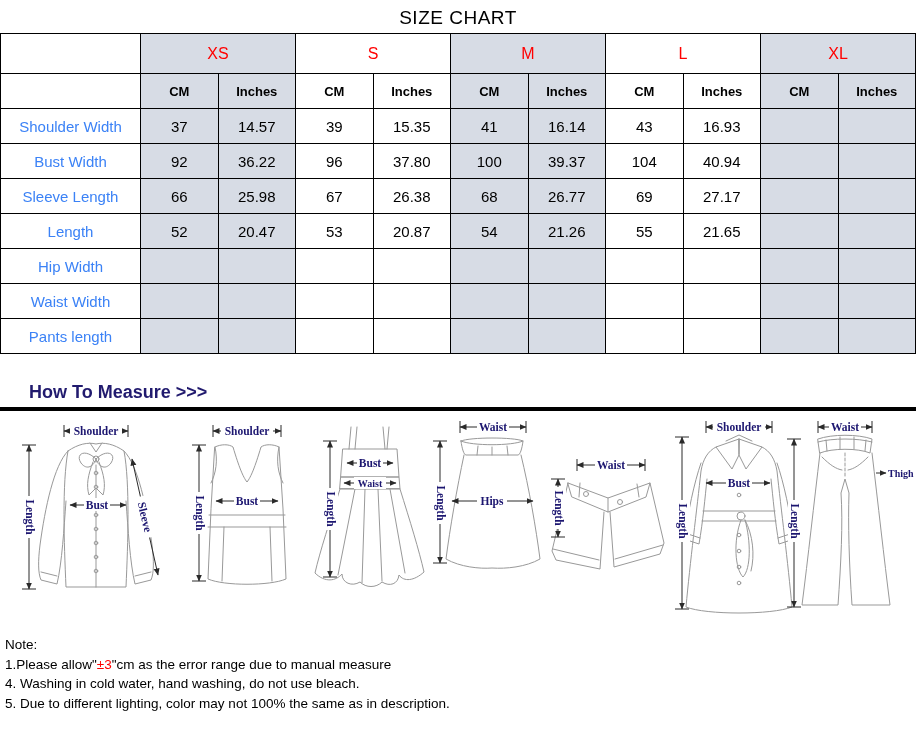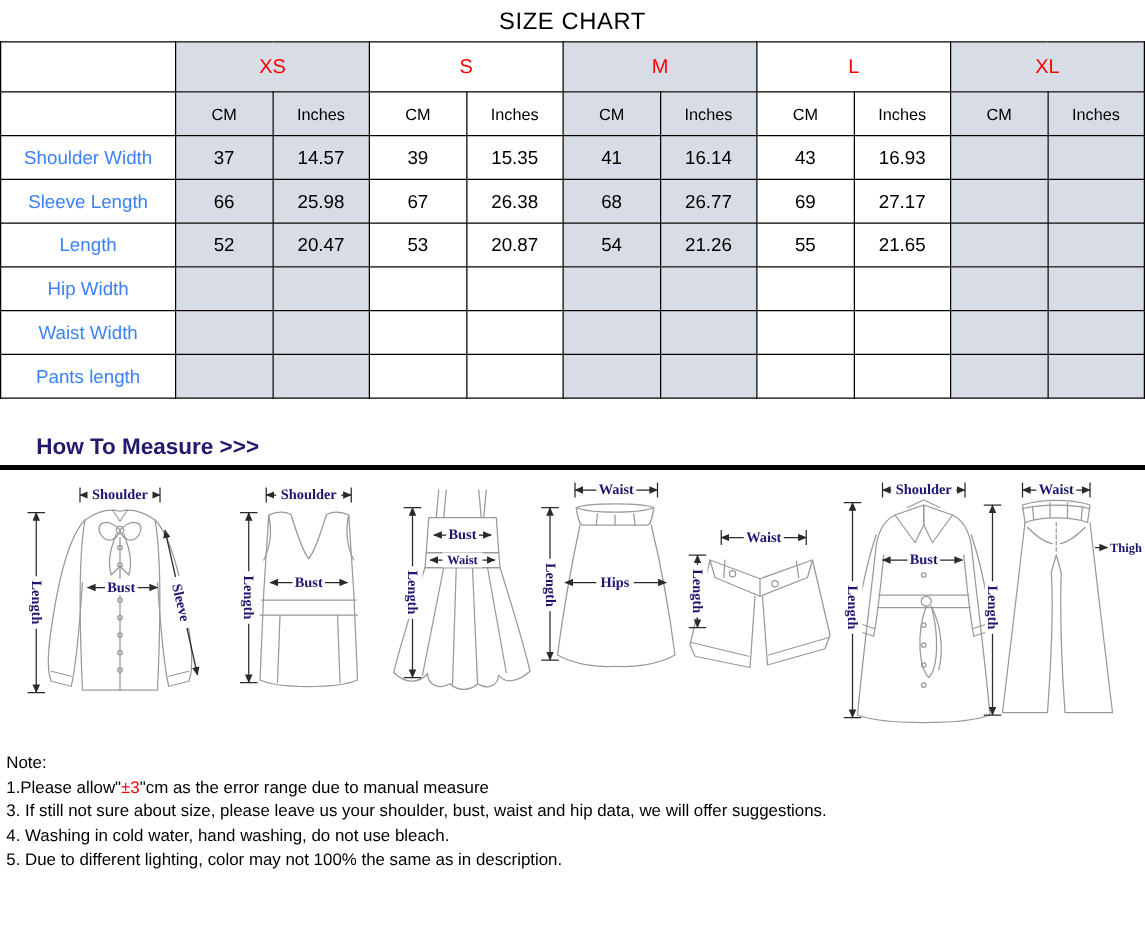--- a/index.html
+++ b/index.html
@@ -10,21 +10,21 @@
   .title {
     text-align:center; font-weight:normal; font-size:19px;
     padding-top:7px; height:26px; letter-spacing:0.5px;
   }
   table.size-table { border-collapse:collapse; width:916px; table-layout:fixed; }
   table.size-table td {
     border:1px solid #000; text-align:center; vertical-align:middle;
     padding:0; overflow:hidden; white-space:nowrap;
   }
   tr.size-row td    { height:39px; font-size:16px; font-weight:normal; color:#ff0000; }
-  tr.unit-row td    { height:34px; font-size:13px; font-weight:normal; }
+  tr.unit-row td    { height:34px; font-size:13px; font-weight:bold; }
   tr.data-row td    { height:34px; font-size:15px; }
   td.row-label      { font-size:13px; font-weight:normal; color:#3b82f6; }
   td.sh             { background:#d7dce5; }
   .measure-heading {
     margin-top:28px; padding-left:29px;
     font-size:18px; font-weight:bold; color:#211a6e;
   }
   .divider { margin-top:4px; height:4px; background:#000; width:916px; }
   svg.figures { display:block; margin-top:2px; }
   .g   { fill:none; stroke:#999; stroke-width:1; stroke-linejoin:round; stroke-linecap:round; }
@@ -73,20 +73,33 @@
   <tr class="data-row">
     <td class="row-label">Shoulder Width</td>
     <td class="sh">37</td>
     <td class="sh">14.57</td>
     <td>39</td>
     <td>15.35</td>
     <td class="sh">41</td>
     <td class="sh">16.14</td>
     <td>43</td>
     <td>16.93</td>
+    <td class="sh"></td>
+    <td class="sh"></td>
+  </tr>
+  <tr class="data-row">
+    <td class="row-label">Bust Width</td>
+    <td class="sh">92</td>
+    <td class="sh">36.22</td>
+    <td>96</td>
+    <td>37.80</td>
+    <td class="sh">100</td>
+    <td class="sh">39.37</td>
+    <td>104</td>
+    <td>40.94</td>
     <td class="sh"></td>
     <td class="sh"></td>
   </tr>
   <tr class="data-row">
     <td class="row-label">Sleeve Length</td>
     <td class="sh">66</td>
     <td class="sh">25.98</td>
     <td>67</td>
     <td>26.38</td>
     <td class="sh">68</td>
@@ -354,16 +367,15 @@
       <text class="mlabel" x="794" y="111.5">Length</text>
     </g>
     <line class="m" x1="876" y1="60" x2="886" y2="60" marker-end="url(#aE)"></line>
     <text class="mlabel small" x="888" y="63.5" style="text-anchor:start">Thigh</text>
   </g>
 </svg>
 
 <div class="notes">
   <div>Note:</div>
   <div><span>1.Please allow"</span><span class="red">±3</span><span>"cm as the error range due to manual measure</span></div>
-  <div>3. If still not sure about size, please leave us your shoulder, bust, waist and hip data, we will offer suggestions.</div>
   <div>4. Washing in cold water, hand washing, do not use bleach.</div>
   <div>5. Due to different lighting, color may not 100% the same as in description.</div>
 </div>
 
 </body></html>

